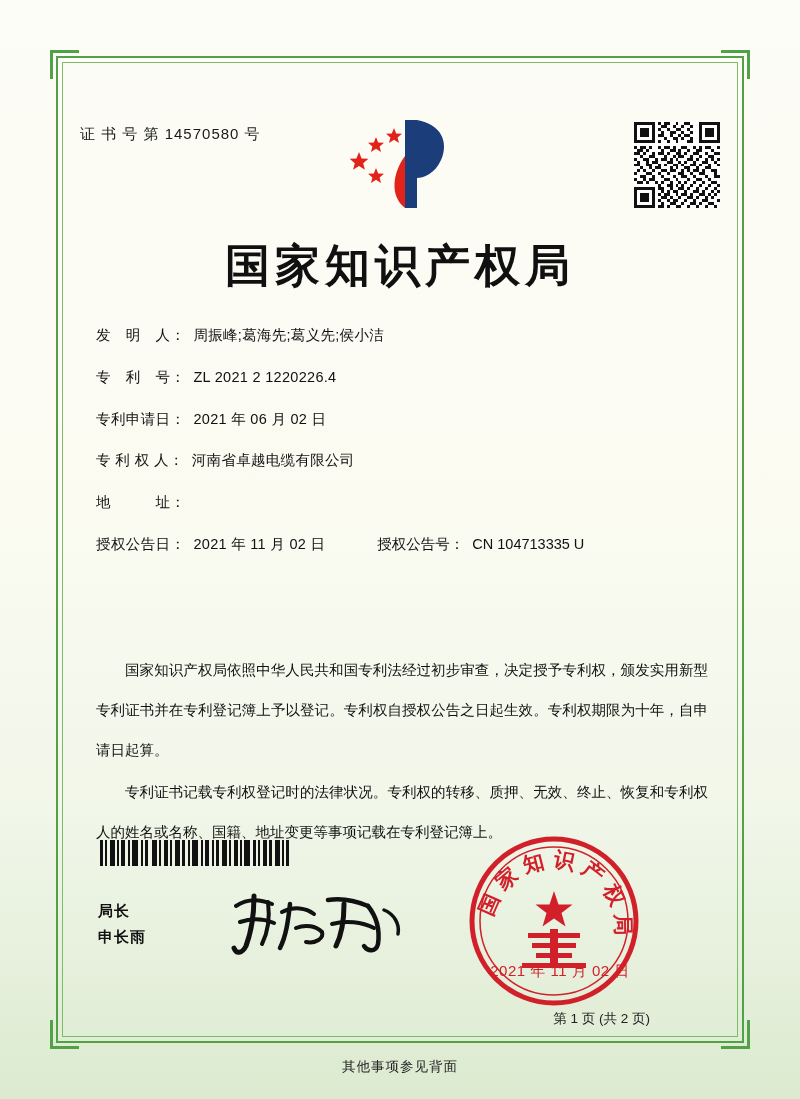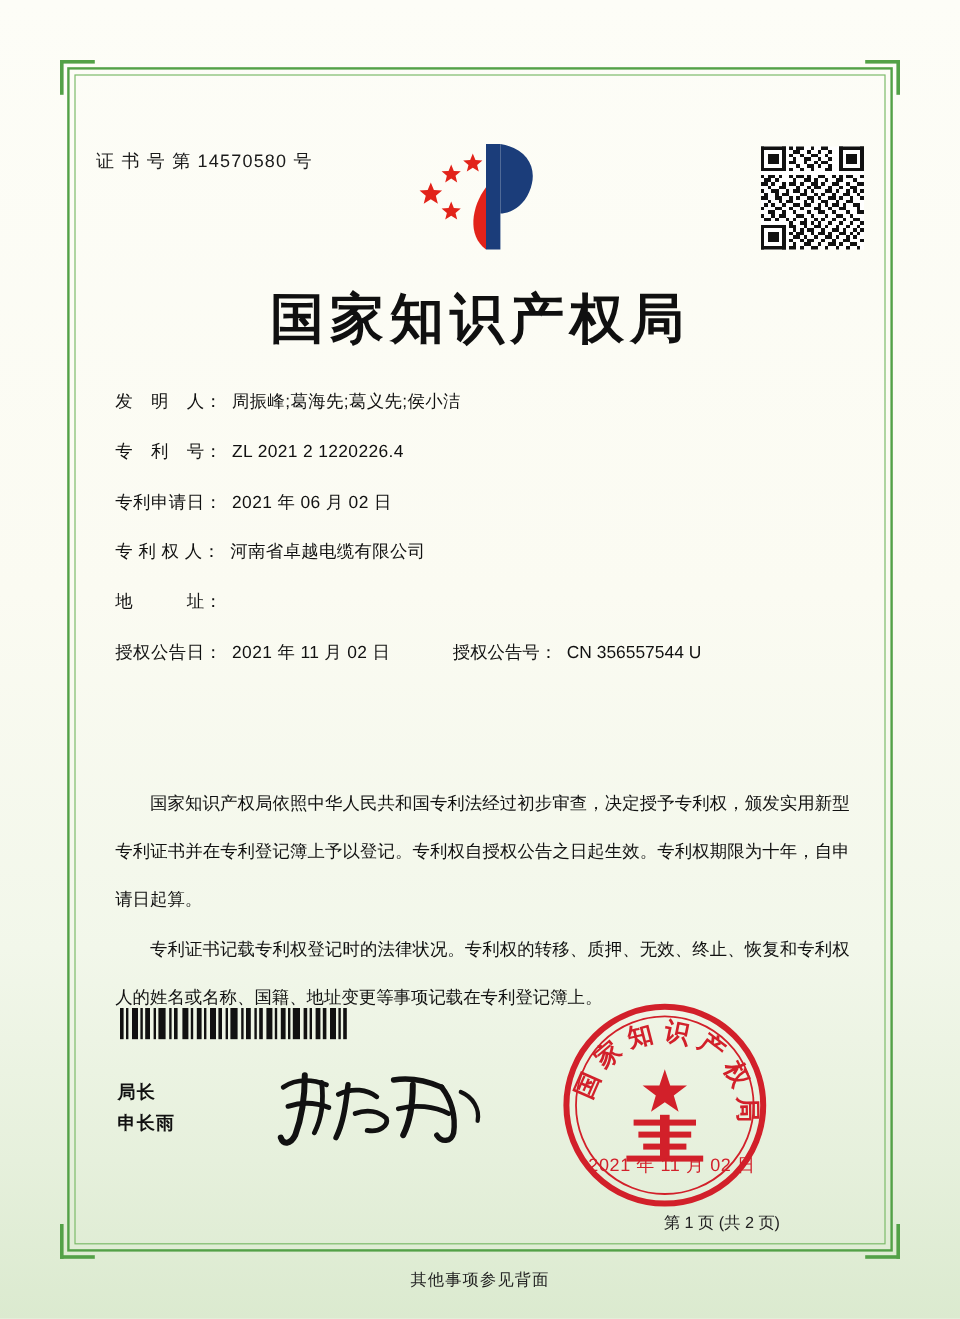--- a/index.html
+++ b/index.html
@@ -493,21 +493,21 @@
       <span class="flabel">专 利 权 人：</span>
       <span class="fvalue">河南省卓越电缆有限公司</span>
     </div>
     <div class="frow">
       <span class="flabel">地　　　址：</span>
     </div>
     <div class="frow two">
       <span class="flabel">授权公告日：</span>
       <span class="fvalue">2021 年 11 月 02 日</span>
       <span class="flabel2">授权公告号：</span>
-      <span class="fvalue2">CN 356557544 U</span>
+      <span class="fvalue2">CN 104713335 U</span>
     </div>
   </div>
 
   <div class="paragraphs">
     <p>国家知识产权局依照中华人民共和国专利法经过初步审查，决定授予专利权，颁发实用新型专利证书并在专利登记簿上予以登记。专利权自授权公告之日起生效。专利权期限为十年，自申请日起算。</p>
     <p>专利证书记载专利权登记时的法律状况。专利权的转移、质押、无效、终止、恢复和专利权人的姓名或名称、国籍、地址变更等事项记载在专利登记簿上。</p>
   </div>
 
   <div class="barcode">
     <i style="width:3px"></i>

